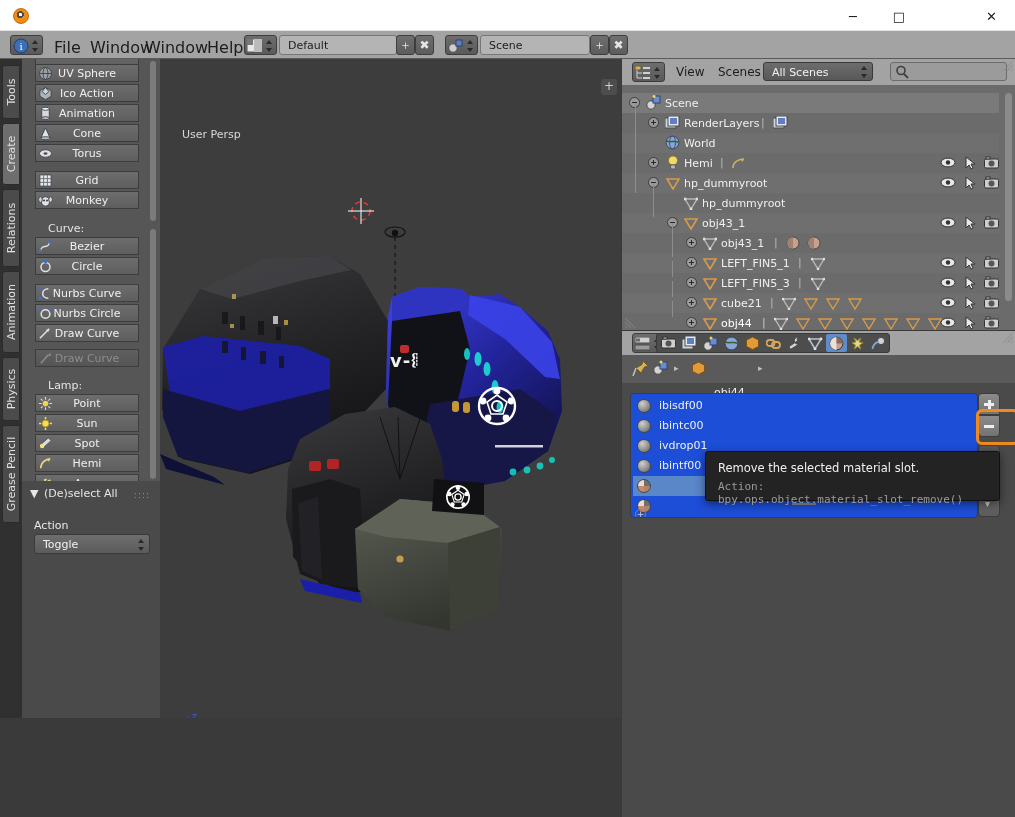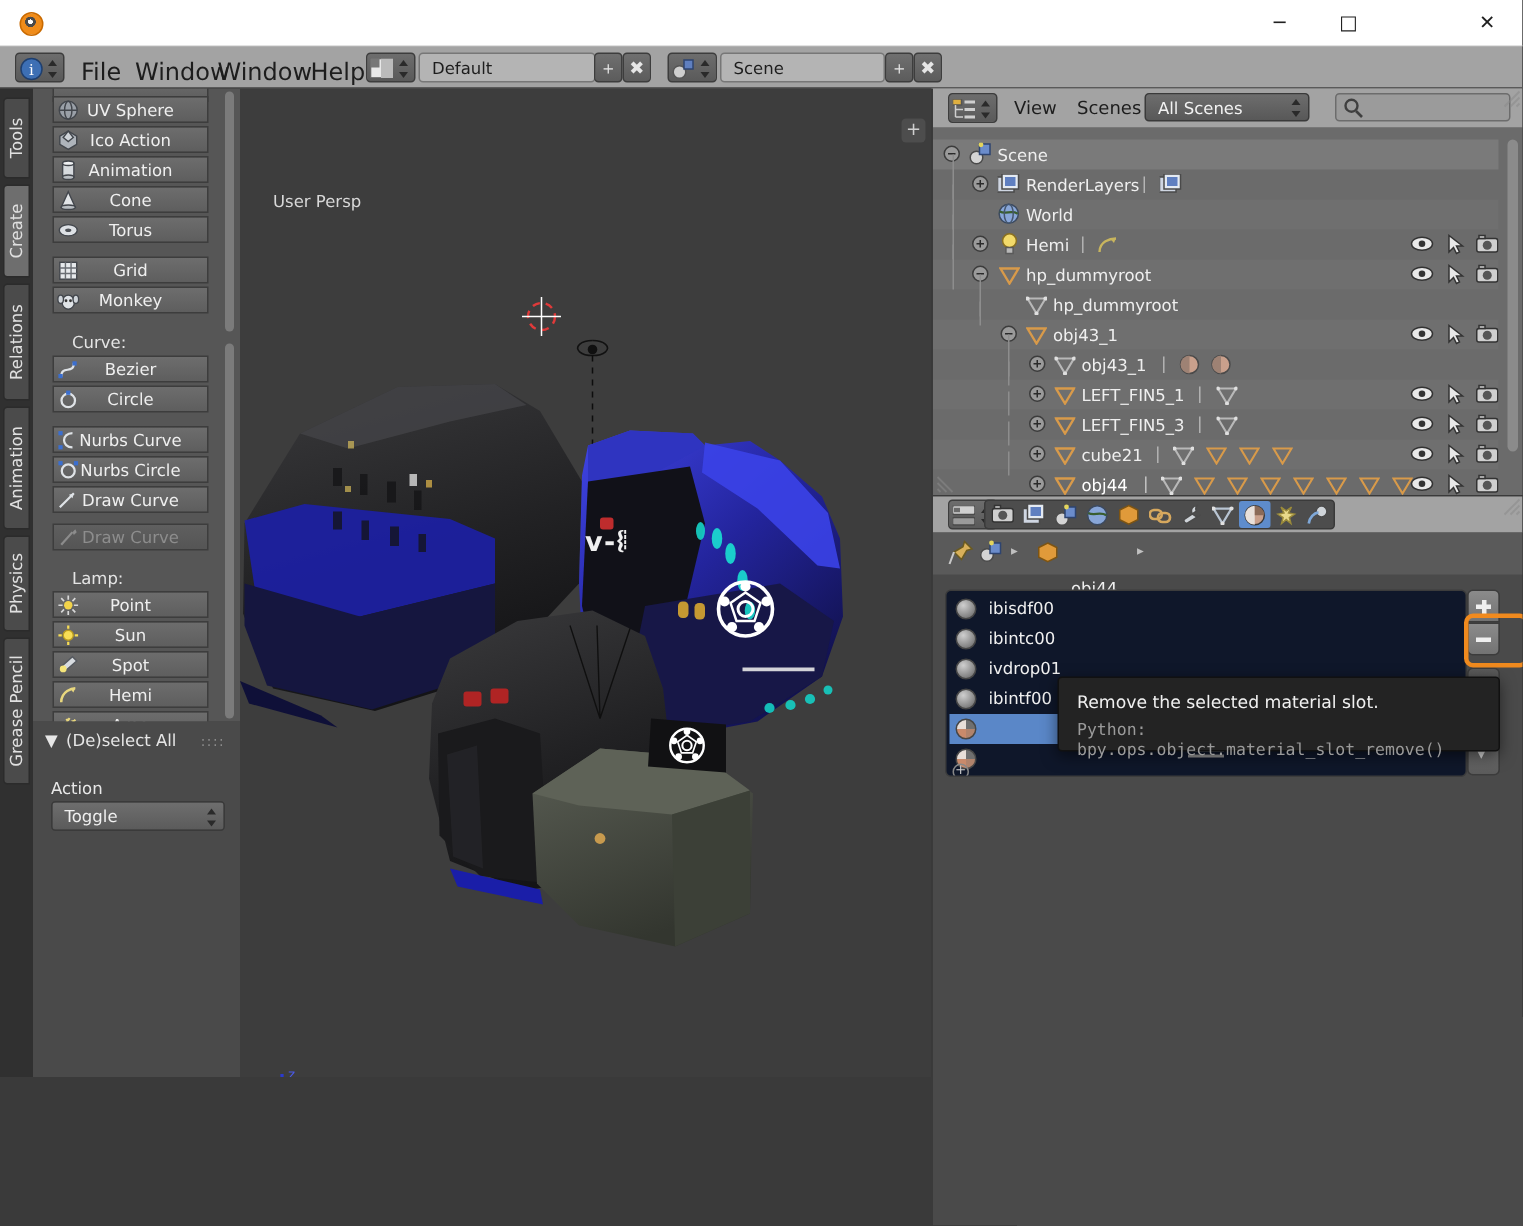--- a/index.html
+++ b/index.html
@@ -97,21 +97,21 @@
   .props { position:absolute; left:622px; top:331px; width:393px; height:486px; background:#4a4a4a; }
   .props-hdr { position:absolute; left:0; top:0; width:393px; height:24px; background:#a3a3a3; }
   .tabstrip { position:absolute; left:34px; top:2px; height:20px;
     background:#4d4d4d; border:1px solid #3a3a3a; border-radius:3px; padding:0; }
   .ptab { position:absolute; top:0; width:21px; height:18px; }
   .ptab.act { background:#5e8ccc; border-radius:2px; }
   .breadcrumb { position:absolute; left:0; top:24px; width:393px; height:28px; background:#5a5a5a; }
   .bc-txt { position:absolute; left:92px; top:31px; font-size:11px; color:#f0f0f0; }
   .mat-area { position:absolute; left:8px; top:62px; width:370px; height:125px; }
   .mat-list { position:absolute; left:0; top:0; width:348px; height:125px;
-    background:#0f172a; border:1px solid #3c3c3c; border-radius:4px; overflow:hidden; }
+    background:#1d4ed8; border:1px solid #3c3c3c; border-radius:4px; overflow:hidden; }
   .mslot { position:absolute; left:2px; width:344px; height:20px; }
   .mslot.sel { background:#5a87c8; }
   .msph { position:absolute; left:4px; top:3px; width:14px; height:14px; border-radius:50%;
     background:radial-gradient(circle at 35% 30%, #cfcfcf, #8d8d8d 60%, #5e5e5e); border:1px solid #464646; }
   .msph.mat { background:conic-gradient(from 180deg, #c98a6b 0 25%, #e8ded8 25% 50%, #6f6f6f 50% 75%, #b0836c 75% 100%); }
   .mname { position:absolute; left:26px; top:3px; font-size:11px; color:#efefef; }
   .grip { position:absolute; left:50%; top:105px; transform:translateX(-50%); width:24px; height:0; }
   .grip:before, .grip:after { content:''; position:absolute; left:0; width:24px; height:2px; background:#8e8e8e; }
   .grip:before { top:0; } .grip:after { top:4px; }
   .side-btn { position:absolute; right:0; width:22px; height:22px;
@@ -964,18 +964,18 @@
         <span style="position:absolute;left:6px;top:2px;color:#d8d8d8;font-size:10px;">▴</span>
       </div>
       <div class="side-btn" style="top:102px; border-radius:0 0 4px 4px; background:linear-gradient(#6e6e6e,#5c5c5c);">
         <span style="position:absolute;left:6px;top:2px;color:#d8d8d8;font-size:10px;">▾</span>
       </div>
       <div class="highlight-ring" style="left:346px; top:16px; width:43px; height:36px;"></div>
     </div>
 
     <div class="tooltip" style="left:83px; top:120px; width:295px; height:50px;">
       <div class="tt-main">Remove the selected material slot.</div>
-      <div class="tt-py">Python: bpy.ops.object.material_slot_remove()</div>
+      <div class="tt-py">Action: bpy.ops.object.material_slot_remove()</div>
     </div>
 
   </div>
 
 </div>
 
 </body></html>

